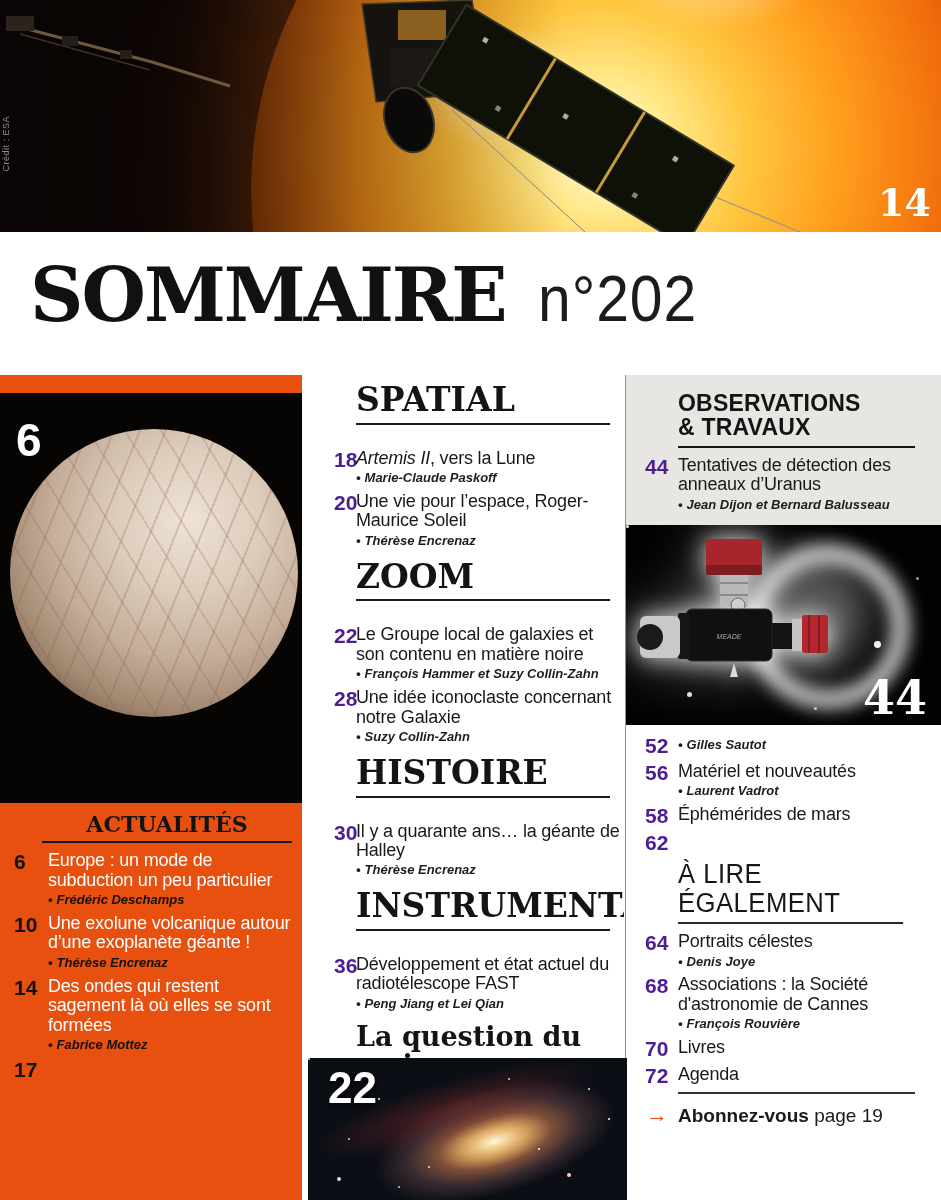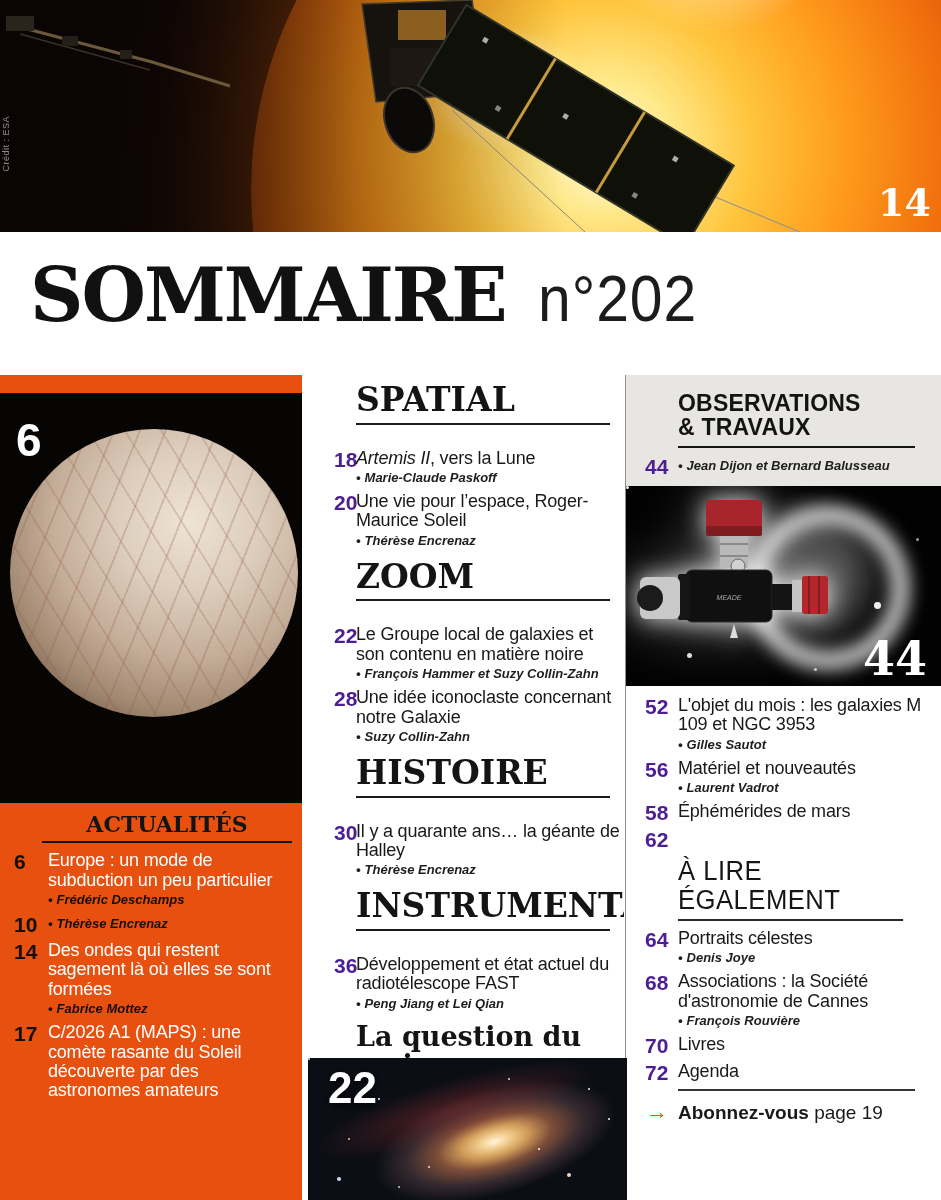--- a/index.html
+++ b/index.html
@@ -70,21 +70,21 @@
         radial-gradient(40% 28% at 53% 56%, #fff6dd 0%, #f2cd8f 9%, #cf9a58 20%, rgba(154,94,66,.8) 34%, rgba(96,70,72,.5) 52%, rgba(30,30,46,0) 72%);}
   .gal-stars{position:absolute;left:0;top:0;width:2px;height:2px;border-radius:50%;background:#dfe6ff;
        box-shadow:30px 120px 0 1px #cfd8ff,70px 40px 0 #fff,120px 108px 0 #ffd9d0,200px 20px 0 #cfe0ff,
                   260px 116px 0 1px #ffccc4,300px 60px 0 #fff,40px 80px 0 #ffb9ad,90px 128px 0 #bcd,
                   230px 90px 0 #ffe,280px 30px 0 #eef;}
   .badge22{position:absolute;left:20px;top:8px;font-weight:700;font-size:44px;color:#fff;line-height:1;
            text-shadow:0 2px 6px rgba(0,0,0,.8);}
 
   
   .col-right{position:absolute;left:625px;top:375px;width:316px;height:825px;border-left:1px solid #8f8f8f;box-sizing:border-box;}
-  .obs-gray{background:#e8e6e3;height:111px;padding-top:16px;box-sizing:border-box;}
+  .obs-gray{background:#e8e6e3;height:150px;padding-top:16px;box-sizing:border-box;}
   .obs-head{font-weight:700;font-size:23px;line-height:1.06;color:#131313;letter-spacing:.2px;
             border-bottom:2px solid #141414;padding-bottom:6px;margin:0 26px 8px 52px;
             transform-origin:left;}
   .col-right .toc-item{grid-template-columns:52px 1fr;margin-right:10px;}
   .col-right .toc-num{padding-left:19px;}
   .obs-image{position:relative;height:200px;background:#020202;overflow:hidden;}
   .ring{position:absolute;left:121px;top:21px;width:128px;height:128px;border-radius:50%;
         border:17px solid rgba(238,238,238,.92);filter:blur(9px);}
   .ring2{position:absolute;left:103px;top:3px;width:164px;height:164px;border-radius:50%;
          background:radial-gradient(circle, rgba(255,255,255,.28) 30%, transparent 72%);filter:blur(6px);}
@@ -155,35 +155,33 @@
       <div class="toc-item">
         <div class="toc-num">6</div>
         <div class="toc-body">
             <div class="toc-title">Europe : un mode de subduction un peu particulier</div>
           <div class="toc-auth"><span class="blt">•</span><span>Frédéric Deschamps</span></div>
           </div>
       </div>
       <div class="toc-item">
         <div class="toc-num">10</div>
         <div class="toc-body">
+            <div class="toc-title">Une exolune volcanique autour d’une exoplanète géante !</div>
           <div class="toc-auth"><span class="blt">•</span><span>Thérèse Encrenaz</span></div>
           </div>
       </div>
       <div class="toc-item">
         <div class="toc-num">14</div>
         <div class="toc-body">
             <div class="toc-title">Des ondes qui restent sagement là où elles se sont formées</div>
           <div class="toc-auth"><span class="blt">•</span><span>Fabrice Mottez</span></div>
           </div>
       </div>
       <div class="toc-item">
         <div class="toc-num">17</div>
-        <div class="toc-body">
-            <div class="toc-title">C/2026 A1 (MAPS) : une comète rasante du Soleil découverte par des astronomes amateurs</div>
-          </div>
       </div>
     </div>
   </div>
 
   <div class="col-mid">
     <div class="sec-head">SPATIAL</div>
     <div class="toc-item">
       <div class="toc-num">18</div>
       <div class="toc-body">
           <div class="toc-title"><span class="em">Artemis II</span><span>, vers la Lune</span></div>
@@ -249,20 +247,21 @@
 
   <div class="col-right">
     <div class="obs-gray">
       <div class="obs-head">
         <div>OBSERVATIONS</div>
         <div>&amp; TRAVAUX</div>
       </div>
       <div class="toc-item">
         <div class="toc-num">44</div>
         <div class="toc-body">
+            <div class="toc-title">Tentatives de détection des anneaux d’Uranus</div>
           <div class="toc-auth"><span class="blt">•</span><span>Jean Dijon et Bernard Balusseau</span></div>
           </div>
       </div>
     </div>
 
     <div class="obs-image">
       <div class="ring2"></div>
       <div class="ring"></div>
       <div class="obs-stars"></div>
       <svg class="scope" width="200" height="160" viewBox="0 0 200 160">
@@ -284,21 +283,20 @@
         <line x1="185" y1="78" x2="185" y2="116" stroke="#871a1f" stroke-width="2"></line>
         <polygon points="100,126 96,140 104,140" fill="#ddd"></polygon>
       </svg>
       <div class="badge44">44</div>
     </div>
 
     <div class="rmid">
       <div class="toc-item">
         <div class="toc-num">52</div>
         <div class="toc-body">
-            <div class="toc-title">L'objet du mois : les galaxies M 109 et NGC 3953</div>
           <div class="toc-auth"><span class="blt">•</span><span>Gilles Sautot</span></div>
           </div>
       </div>
       <div class="toc-item">
         <div class="toc-num">56</div>
         <div class="toc-body">
             <div class="toc-title">Matériel et nouveautés</div>
           <div class="toc-auth"><span class="blt">•</span><span>Laurent Vadrot</span></div>
           </div>
       </div>

